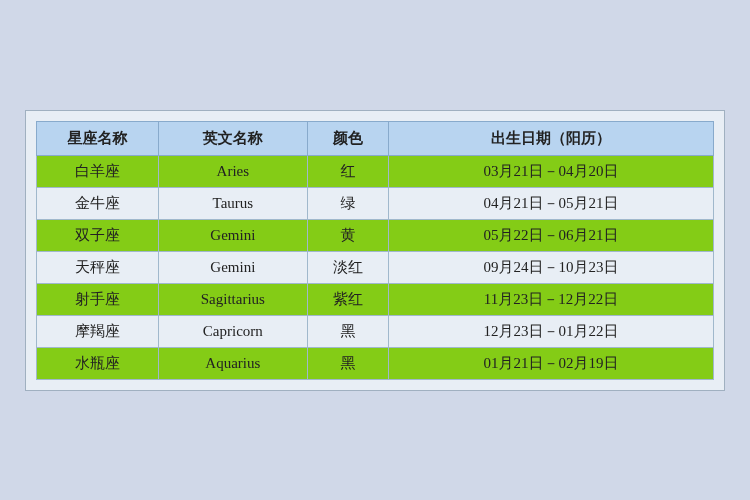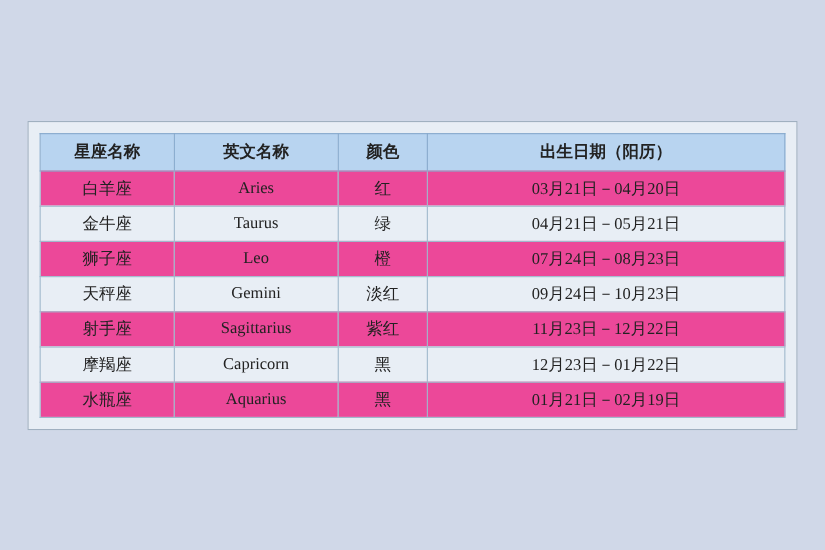--- a/index.html
+++ b/index.html
@@ -38,21 +38,21 @@
       text-align: center;
       font-weight: bold;
       color: #222;
     }
 
     td {
       border: 1px solid #a0b8cc;
       padding: 6px 10px;
       text-align: center;
       color: #222;
-      background-color: #ec4899;
+      background-color: #84cc16;
     }
 
     tr:nth-child(even) td {
       background-color: #e8eef5;
     }
 
     .col-zh { width: 18%; }
     .col-en { width: 22%; }
     .col-color { width: 12%; margin-left: 19px; }
     .col-date { width: 48%; }
@@ -77,24 +77,24 @@
           <td>红</td>
           <td>03月21日－04月20日</td>
         </tr>
         <tr>
           <td>金牛座</td>
           <td>Taurus</td>
           <td>绿</td>
           <td>04月21日－05月21日</td>
         </tr>
         <tr>
-          <td>狮子座</td>
-          <td>Leo</td>
-          <td>橙</td>
-          <td>07月24日－08月23日</td>
+          <td>双子座</td>
+          <td>Gemini</td>
+          <td>黄</td>
+          <td>05月22日－06月21日</td>
         </tr>
         <tr>
           <td>天秤座</td>
           <td>Gemini</td>
           <td>淡红</td>
           <td>09月24日－10月23日</td>
         </tr>
         <tr>
           <td>射手座</td>
           <td>Sagittarius</td>

